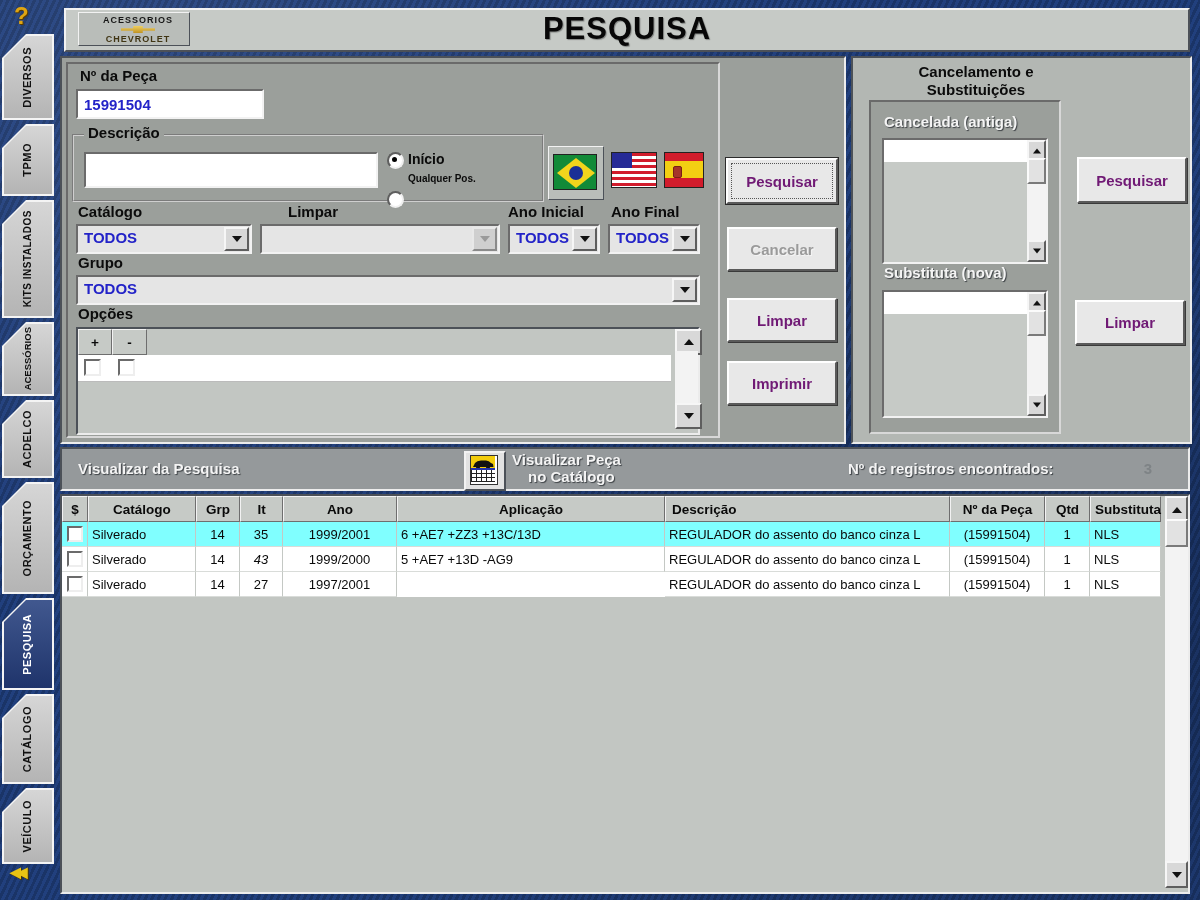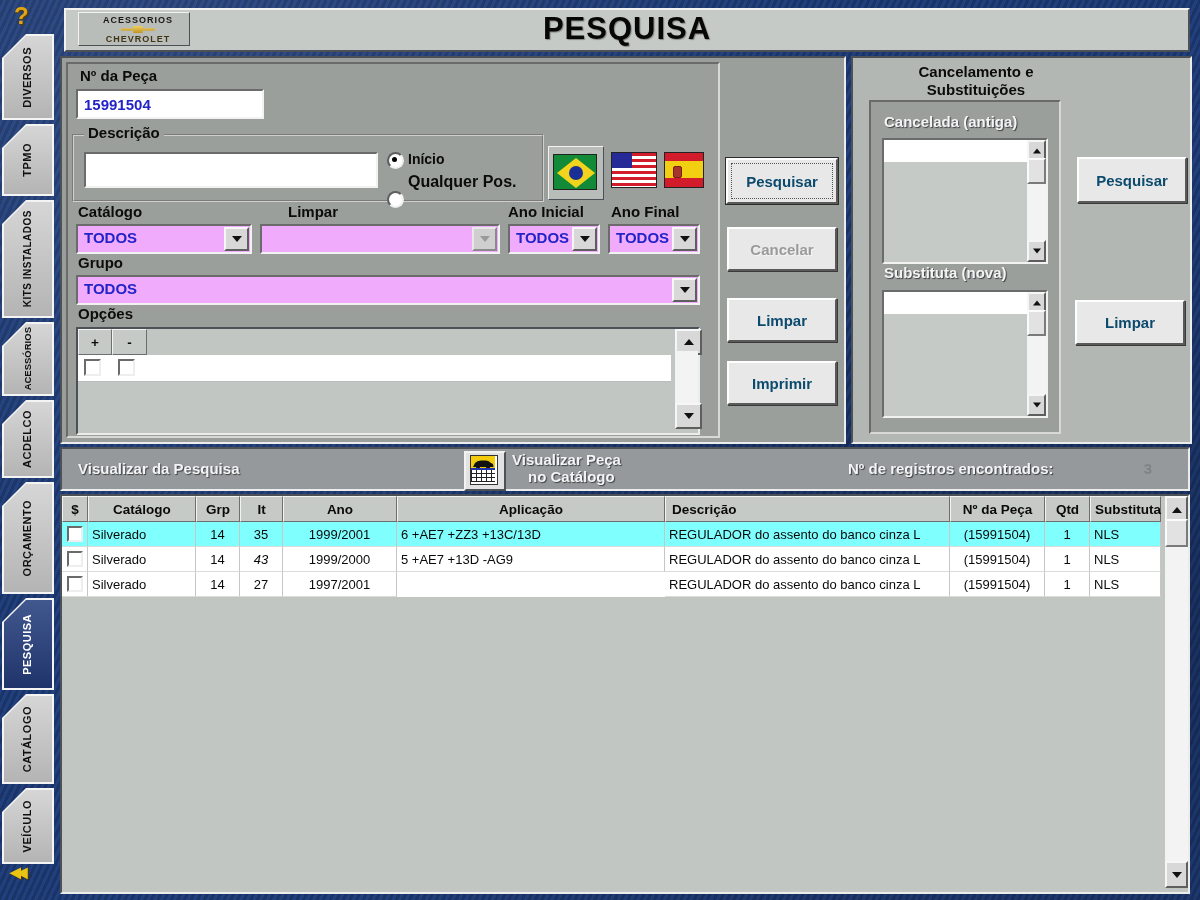--- a/index.html
+++ b/index.html
@@ -12,32 +12,32 @@
          #1e3c78;}
   .abs{position:absolute;}
   
   .sunken{border:2px solid;border-color:#4c5158 #ececec #ececec #4c5158;}
   .raised{border:2px solid;border-color:#f2f2f2 #4c5158 #4c5158 #f2f2f2;}
   .field{background:#fff;border:2px solid;border-color:#6b6b6b #f2f2f2 #f2f2f2 #6b6b6b;}
   .panel-gray{background:#9b9f9b;}
   .panel-light{background:#b3b7b3;}
   
   .btn{background:#e8e8e8;border:2px solid;border-color:#ffffff #5a5a5a #5a5a5a #ffffff;
-       color:#0c4a6e;font-weight:bold;font-size:15px;text-align:center;
+       color:#701a75;font-weight:bold;font-size:15px;text-align:center;
        display:flex;align-items:center;justify-content:center;cursor:default;
        box-shadow:1px 1px 0 #3a3a3a;}
   .btn.default{outline:1px solid #2c2c2c;}
   .btn.default .focusring{position:absolute;inset:3px;border:1px dotted #555;}
   .btn.disabled{color:#9a9a9a;text-shadow:1px 1px 0 #f4f4f4;}
   
   .lbl{font-weight:bold;font-size:15px;color:#0b0b0b;}
   .wlbl{font-weight:bold;font-size:15px;color:#f4f4f4;text-shadow:1px 1px 1px #3c4044;}
   .bluetext{color:#2323c8;}
   
-  .dd{background:#f0abfc;border:2px solid;border-color:#6b6b6b #f2f2f2 #f2f2f2 #6b6b6b;}
+  .dd{background:#e5e5e5;border:2px solid;border-color:#6b6b6b #f2f2f2 #f2f2f2 #6b6b6b;}
   .dd .val{position:absolute;left:6px;top:3px;font-size:15px;font-weight:bold;}
   .dd .dbtn{position:absolute;right:1px;top:1px;bottom:1px;width:21px;background:#d8d8d8;
             border:2px solid;border-color:#f6f6f6 #5e5e5e #5e5e5e #f6f6f6;
             display:flex;align-items:center;justify-content:center;}
   .arr-down{width:0;height:0;border-left:5px solid transparent;border-right:5px solid transparent;border-top:6px solid #111;}
   .arr-down.dim{border-top-color:#9a9a9a;}
   .arr-up-g{width:0;height:0;border-left:5px solid transparent;border-right:5px solid transparent;border-bottom:6px solid #111;}
   
   .radio{width:13px;height:13px;border-radius:50%;background:#fff;
          border:2px solid;border-color:#5e5e5e #f0f0f0 #f0f0f0 #5e5e5e;position:relative;}
@@ -153,21 +153,21 @@
 
 <div class="abs lbl" style="left:80px;top:67px;">Nº da Peça</div>
 <input class="abs field bluetext" style="left: 76px; top: 89px; width: 172px; height: 26px; font-size: 15px; font-weight: bold; font-family: &quot;Liberation Sans&quot;, sans-serif; padding: 0px 6px; outline: none;" value="15991504">
 
 <div class="abs groupbox" style="left:72px;top:134px;width:468px;height:64px;"></div>
 <div class="abs lbl" style="left:84px;top:124px;background:#9b9f9b;padding:0 4px;">Descrição</div>
 <input class="abs field" style="left: 84px; top: 152px; width: 278px; height: 32px; font-size: 15px; font-family: &quot;Liberation Sans&quot;, sans-serif; padding: 0px 6px; outline: none;" value="">
 <div class="abs radio checked" style="left:387px;top:152px;"></div>
 <div class="abs lbl" style="left:408px;top:151px;font-size:14px;">Início</div>
 <div class="abs radio" style="left:387px;top:174px;"></div>
-<div class="abs lbl" style="left:408px;top:173px;font-size:16px;">Qualquer Pos.</div>
+<div class="abs lbl" style="left:408px;top:173px;font-size:10px;">Qualquer Pos.</div>
 
 <div class="abs raised" style="left:548px;top:146px;width:54px;height:52px;background:#b9bdb9;border-width:1px;">
   <div class="abs flag" style="left:4px;top:7px;width:44px;height:36px;background:#128a38;">
     <div class="abs" style="left:3px;top:3px;width:38px;height:30px;background:#f3d41c;clip-path:polygon(50% 0,100% 50%,50% 100%,0 50%);"></div>
     <div class="abs" style="left:15px;top:11px;width:14px;height:14px;border-radius:50%;background:#1a2f96;"></div>
   </div>
 </div>
 <div class="abs flag" style="left:611px;top:152px;width:46px;height:36px;
             background:repeating-linear-gradient(180deg,#d21c2c 0 3px,#fff 3px 6px);">
   <div class="abs" style="left:0;top:0;width:20px;height:15px;background:#262a96;

